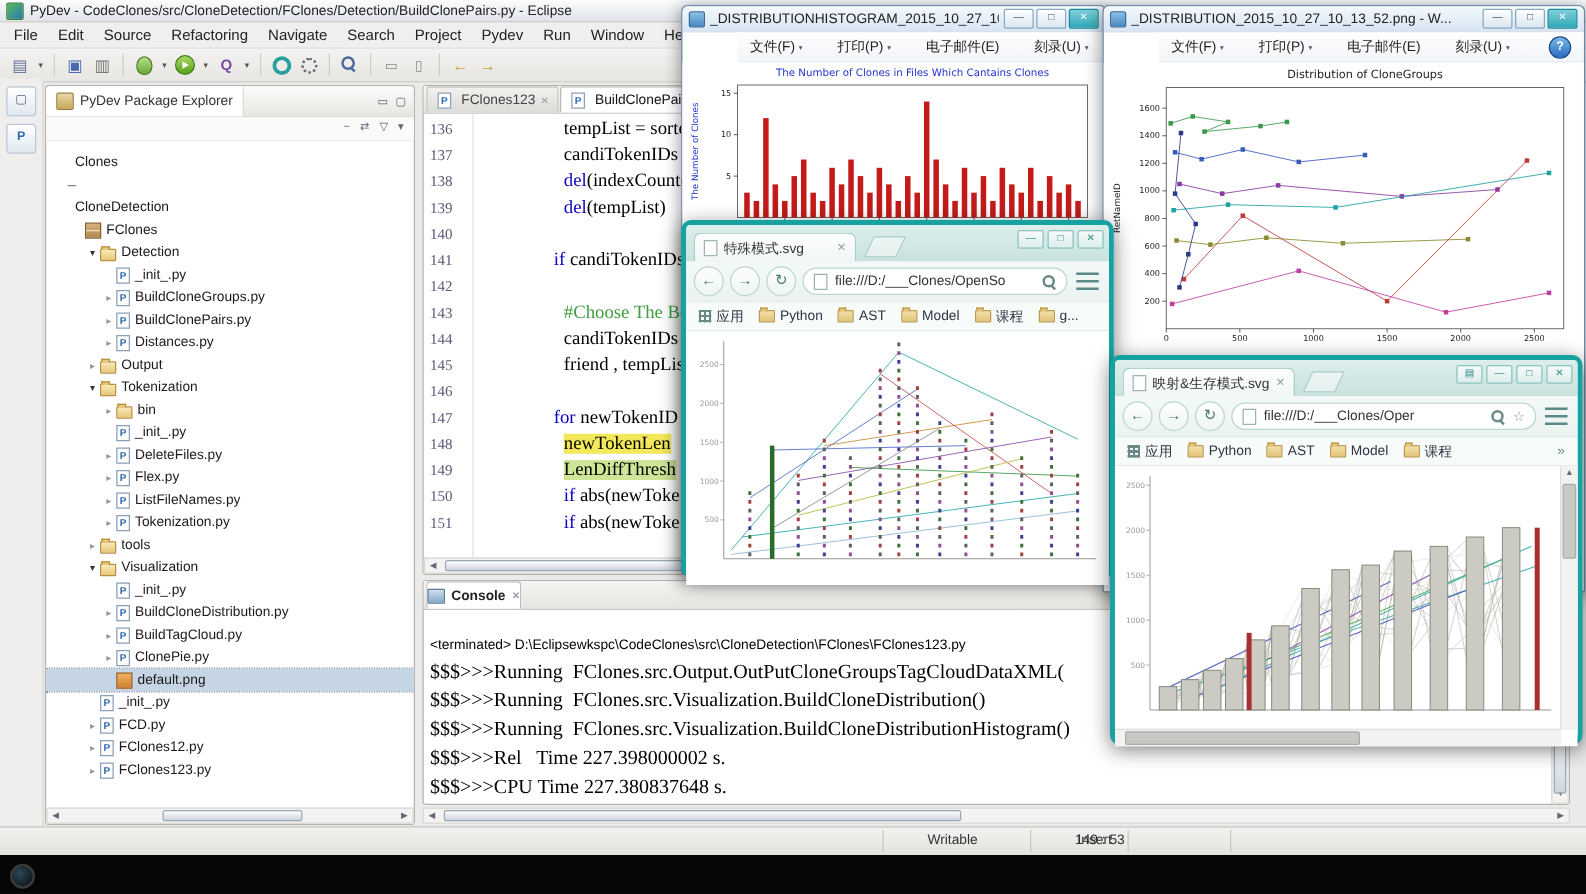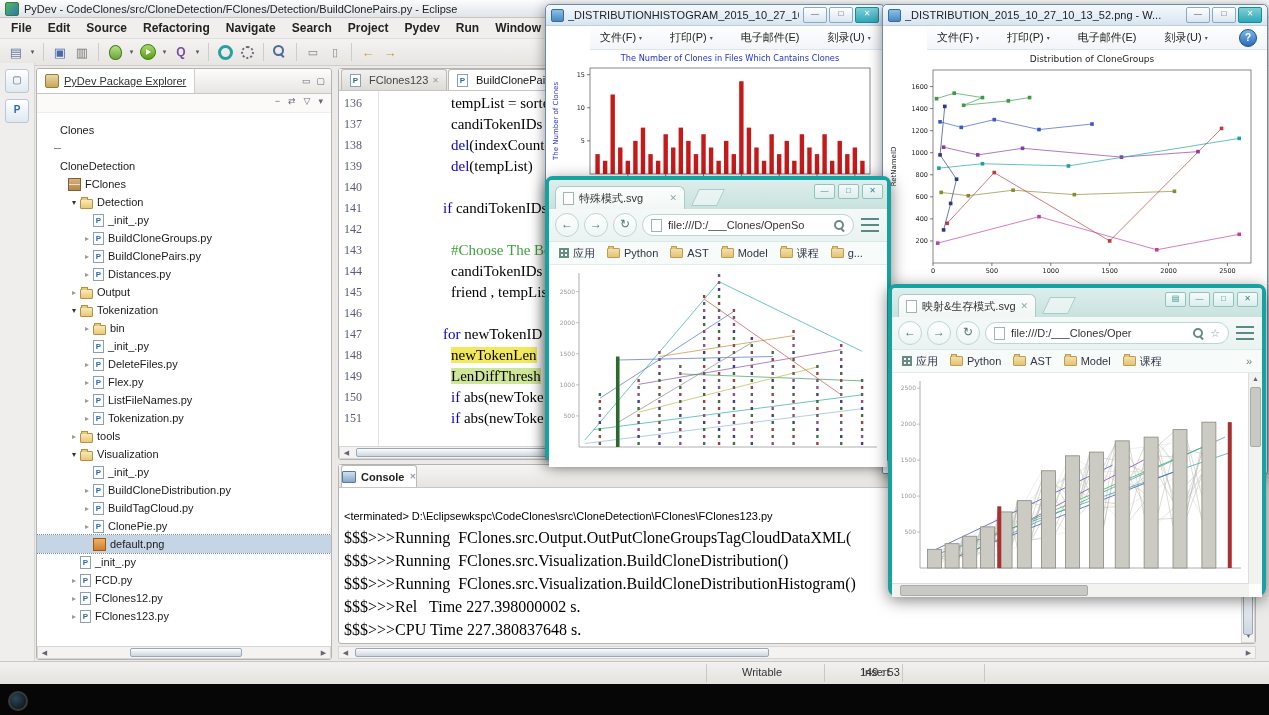--- a/index.html
+++ b/index.html
@@ -7,21 +7,21 @@
     font-family:"Liberation Sans",sans-serif;-webkit-font-smoothing:antialiased;}
   svg text{font-family:"DejaVu Sans",sans-serif;}
 
   
   #eclipse{position:absolute;left:0;top:0;width:1269px;height:684px;background:#eceae8;z-index:1;}
   .e-title{height:17px;display:flex;align-items:center;gap:5px;padding:0 5px;
     background:linear-gradient(#fbfcfd,#e0e4e9);border-bottom:1px solid #c6c6c6;font-size:11px;color:#222;}
   .e-logo{width:12px;height:12px;border-radius:2px;background:linear-gradient(135deg,#58b858,#2878b8);border:1px solid #3a7a3a;flex:none;}
   .e-menubar{height:20px;display:flex;align-items:center;gap:2px;padding:0 4px;font-size:12px;color:#222;
     background:#f0efed;border-bottom:1px solid #e0dedc;}
-  .mitem{padding:2px 7px;border-radius:2px;font-weight:bold;}
+  .mitem{padding:2px 7px;border-radius:2px;}
   .e-toolbar{height:26px;display:flex;align-items:center;gap:2px;padding:0 6px;
     background:linear-gradient(#f4f3f1,#e7e5e2);border-bottom:1px solid #cfcdca;}
   .tsep{width:1px;height:18px;background:#cfcdca;margin:0 4px;}
   .tb{width:20px;height:20px;display:flex;align-items:center;justify-content:center;border-radius:3px;position:relative;}
   .tb.dd{width:9px;}
   .tb.dd::before{content:"▾";font-size:7px;color:#555;}
   .tb.new::before{content:"▤";color:#6a7aa0;font-size:13px;}
   .tb.save::before{content:"▣";color:#4a6ab0;font-size:13px;}
   .tb.print::before{content:"▥";color:#777;font-size:13px;}
   .tb.debug::before{content:"";width:11px;height:13px;border-radius:50% 50% 45% 45%;
@@ -44,21 +44,21 @@
   #leftstrip{position:absolute;left:0;top:63px;width:34px;height:598px;border-right:1px solid #d8d6d2;background:#efeeec;}
   .ls-ico{width:22px;height:22px;margin:6px auto 2px auto;border:1px solid #b8c8d8;border-radius:3px;
     background:linear-gradient(#fff,#e0e8f0);font-size:10px;color:#567;text-align:center;line-height:20px;}
   .ls-ico.p{color:#2a6ab0;font-weight:bold;}
 
   .panel{position:absolute;background:#fff;border:1px solid #b5b3af;border-radius:3px;box-sizing:border-box;}
   #pkg-panel{left:36px;top:68px;width:296px;height:592px;display:flex;flex-direction:column;}
   .p-head{height:24px;background:linear-gradient(#fcfcfb,#e8e6e2);border-bottom:1px solid #c8c6c2;
     display:flex;align-items:center;border-radius:3px 3px 0 0;flex:none;}
   .p-tab{display:flex;align-items:center;gap:5px;padding:0 8px;height:100%;background:#fff;
-    border-right:1px solid #d0cecb;font-size:11px;color:#333;border-radius:3px 0 0 0;text-decoration:underline;}
+    border-right:1px solid #d0cecb;font-size:11px;color:#333;border-radius:3px 0 0 0;}
   .p-tab-ico{width:12px;height:12px;background:linear-gradient(#e8d8a8,#c8a858);border:1px solid #9a7a38;border-radius:2px;}
   .p-head-btns{margin-left:auto;display:flex;gap:6px;padding-right:6px;color:#667;font-size:9px;}
   .p-tools{height:16px;display:flex;justify-content:flex-end;gap:8px;padding:2px 8px 0 0;
     background:#fbfaf9;font-size:9px;color:#667;border-bottom:1px solid #eee;flex:none;}
   #pkg-tree{flex:1;overflow:hidden;padding-top:8px;font-size:11px;color:#1a1a1a;}
   .trow{height:18px;display:flex;align-items:center;white-space:nowrap;}
   .trow.sel{background:#c6d5e6;outline:1px dotted #7a8aa0;}
   .arrow{width:10px;font-size:8px;color:#999;text-align:center;flex:none;}
   .arrow.open{color:#333;}
   .ticon{width:13px;height:13px;margin:0 4px 0 1px;display:inline-block;position:relative;flex:none;box-sizing:border-box;}

